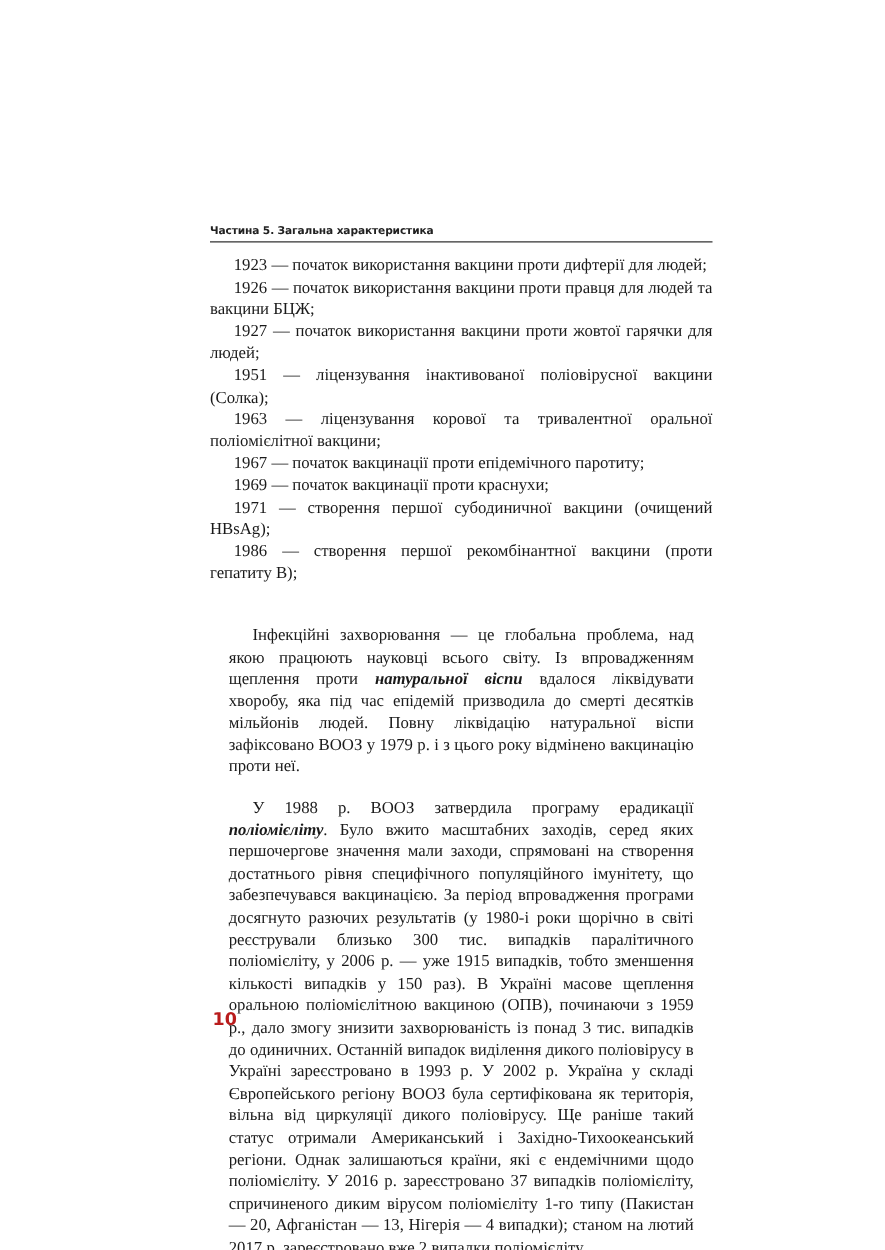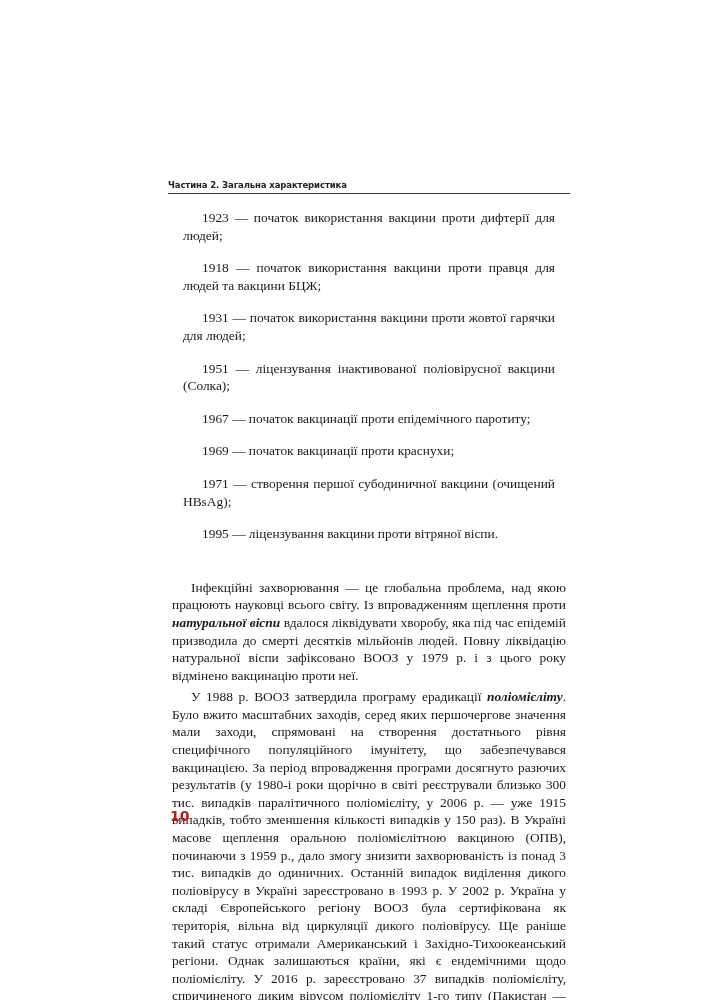--- a/index.html
+++ b/index.html
@@ -1,39 +1,40 @@
 <!DOCTYPE html>
 <html><head>
 <meta charset="utf-8">
 <style>
   html, body { margin:0; padding:0; }
   body { width:708px; height:1000px; background:#ffffff; position:relative; overflow:hidden; }
   .page { position:absolute; left:168px; top:180px; width:402px; color:#1a1a1a; }
   .running-head { font-family:"DejaVu Sans", sans-serif; font-weight:bold; font-size:8.5px; letter-spacing:-0.1px; color:#222; padding-bottom:3px; border-bottom:1px solid #333; }
   .body { font-family:"Liberation Serif", serif; font-size:13.4px; line-height:17.6px; text-align:justify; margin-top:9px; }
-  .body p { margin:4px; text-indent:19px; }
-  .timeline p { margin:15px; text-indent:19px; }
+  .body p { margin:15px; text-indent:19px; }
+  .timeline p { margin:0; text-indent:19px; }
   .gap { height:17px; }
   .bi { font-weight:bold; font-style:italic; }
   .page-number { position:absolute; left:170px; top:808px; font-family:"DejaVu Sans", sans-serif; font-weight:bold; font-size:14px; color:#b91c1c; }
 </style>
 </head>
 <body>
 
 <div class="page">
-  <div class="running-head">Частина 2. Загальна характеристика</div>
+  <div class="running-head">Частина 5. Загальна характеристика</div>
   <div class="body">
     <div class="timeline">
       <p>1923 — початок використання вакцини проти дифтерії для людей;</p>
-      <p>1918 — початок використання вакцини проти правця для людей та вакцини БЦЖ;</p>
-      <p>1931 — початок використання вакцини проти жовтої гарячки для людей;</p>
+      <p>1926 — початок використання вакцини проти правця для людей та вакцини БЦЖ;</p>
+      <p>1927 — початок використання вакцини проти жовтої гарячки для людей;</p>
       <p>1951 — ліцензування інактивованої поліовірусної вакцини (Солка);</p>
+      <p>1963 — ліцензування корової та тривалентної оральної поліомієлітної вакцини;</p>
       <p>1967 — початок вакцинації проти епідемічного паротиту;</p>
       <p>1969 — початок вакцинації проти краснухи;</p>
       <p>1971 — створення першої субодиничної вакцини (очищений HBsAg);</p>
-      <p>1995 — ліцензування вакцини проти вітряної віспи.</p>
+      <p>1986 — створення першої рекомбінантної вакцини (проти гепатиту В);</p>
     </div>
     <div class="gap"></div>
     <p><span>Інфекційні захворювання — це глобальна проблема, над якою працюють науковці всього світу. Із впровадженням щеплення проти </span><span class="bi">натуральної віспи</span><span> вдалося ліквідувати хворобу, яка під час епідемій призводила до смерті десятків мільйонів людей. Повну ліквідацію натуральної віспи зафіксовано ВООЗ у 1979 р. і з цього року відмінено вакцинацію проти неї.</span></p>
     <p><span>У 1988 р. ВООЗ затвердила програму ерадикації </span><span class="bi">поліомієліту</span><span>. Було вжито масштабних заходів, серед яких першочергове значення мали заходи, спрямовані на створення достатнього рівня специфічного популяційного імунітету, що забезпечувався вакцинацією. За період впровадження програми досягнуто разючих результатів (у 1980-і роки щорічно в світі реєстрували близько 300 тис. випадків паралітичного поліомієліту, у 2006 р. — уже 1915 випадків, тобто зменшення кількості випадків у 150 раз). В Україні масове щеплення оральною поліомієлітною вакциною (ОПВ), починаючи з 1959 р., дало змогу знизити захворюваність із понад 3 тис. випадків до одиничних. Останній випадок виділення дикого поліовірусу в Україні зареєстровано в 1993 р. У 2002 р. Україна у складі Європейського регіону ВООЗ була сертифікована як територія, вільна від циркуляції дикого поліовірусу. Ще раніше такий статус отримали Американський і Західно-Тихоокеанський регіони. Однак залишаються країни, які є ендемічними щодо поліомієліту. У 2016 р. зареєстровано 37 випадків поліомієліту, спричиненого диким вірусом поліомієліту 1-го типу (Пакистан — 20, Афганістан — 13, Нігерія — 4 випадки); станом на лютий 2017 р. зареєстровано вже 2 випадки поліомієліту</span></p>
   </div>
 </div>
 <div class="page-number">10</div>
 
 </body></html>

